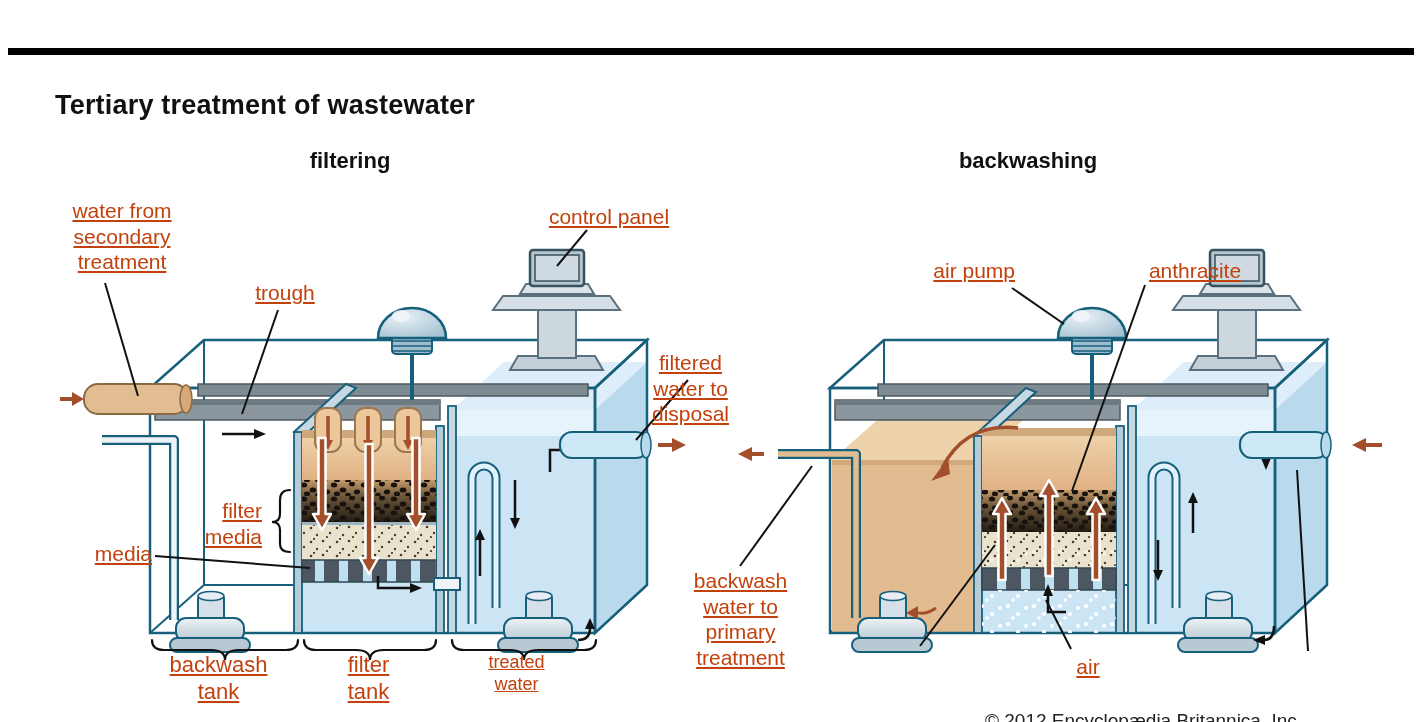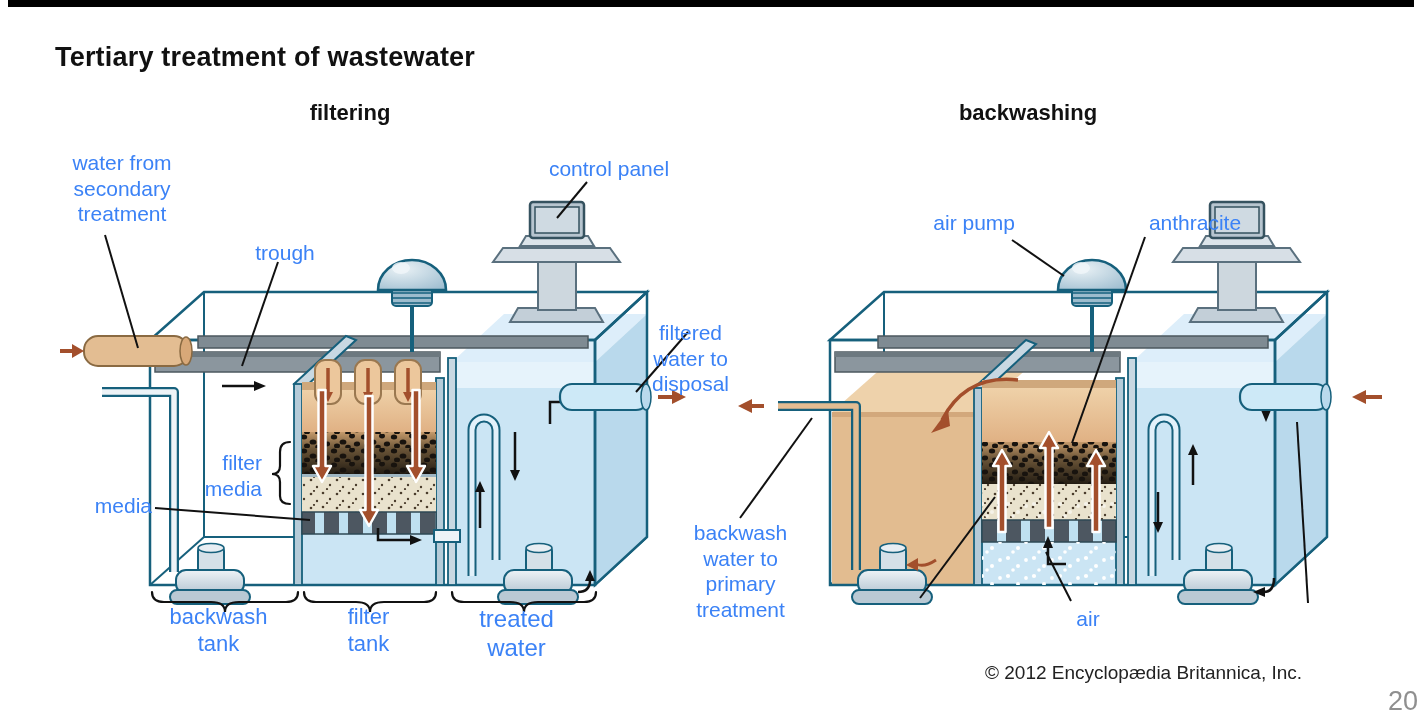--- a/index.html
+++ b/index.html
@@ -1,21 +1,21 @@
 <!DOCTYPE html>
 <html><head>
 <meta charset="utf-8">
 <style>
   html,body{margin:0;padding:0;background:#fff;width:1422px;height:722px;overflow:hidden;
     font-family:"Liberation Sans","DejaVu Sans",sans-serif;}
-  .stage{position:relative;width:1422px;height:578px;background:#ffffff;}
+  .stage{position:relative;width:1422px;height:578px;background:#ffffff;margin-top:48px;}
   .topbar{position:absolute;left:8px;top:0;width:1406px;height:7px;background:#000;}
   .title{position:absolute;left:55px;top:42px;font-size:27px;font-weight:bold;color:#111;letter-spacing:.2px;}
   .panel-h{position:absolute;font-size:22px;font-weight:bold;color:#111;text-align:center;}
-  .lbl{position:absolute;font-size:21px;line-height:1.22;color:#3b82f6;white-space:pre-line;text-align:center;}
+  .lbl{position:absolute;font-size:21px;line-height:1.22;color:#c2410c;white-space:pre-line;text-align:center;text-decoration:underline;}
   .lbl.right{text-align:right;}
   .credit{position:absolute;left:985px;top:662px;font-size:19px;color:#222;}
   .pagenum{position:absolute;left:1378px;top:686px;width:40px;font-size:27px;color:#8f8f8f;text-align:right;}
   svg{position:absolute;overflow:visible;}
   .outline{fill:none;stroke:#16607c;stroke-width:2.5;}
   .thin{fill:none;stroke:#16607c;stroke-width:2;}
   .leader{stroke:#111;stroke-width:2;fill:none;}
   .brace{stroke:#111;stroke-width:2.2;fill:none;stroke-linecap:round;}
   .blk{stroke:#111;stroke-width:2.5;fill:none;}
   .blkh{fill:#111;stroke:none;}
@@ -238,33 +238,33 @@
     <g>
       <path class="brace" d="M92,452 Q92,462 104,462 L151,462 Q165,462 165,472 Q165,462 179,462 L226,462 Q238,462 238,452"></path>
       <path class="brace" d="M244,452 Q244,462 256,462 L296,462 Q310,462 310,472 Q310,462 324,462 L364,462 Q376,462 376,452"></path>
       <path class="brace" d="M392,452 Q392,462 404,462 L450,462 Q464,462 464,472 Q464,462 478,462 L524,462 Q536,462 536,452"></path>
     </g>
   </svg>
 
   <div class="lbl" style="left:52px;top:150px;width:140px;">water from
 secondary
 treatment</div>
-  <div class="lbl" style="left:240px;top:240px;width:90px;">trough</div>
+  <div class="lbl" style="left:240px;top:232px;width:90px;">trough</div>
   <div class="lbl" style="left:524px;top:156px;width:170px;">control panel</div>
-  <div class="lbl" style="left:628px;top:320px;width:125px;">filtered
+  <div class="lbl" style="left:628px;top:302px;width:125px;">filtered
 water to
 disposal</div>
   <div class="lbl right" style="left:152px;top:450px;width:110px;">filter
 media</div>
   <div class="lbl right" style="left:82px;top:493px;width:70px;">media</div>
   <div class="lbl" style="left:146px;top:604px;width:145px;font-size:22px;">backwash
 tank</div>
   <div class="lbl" style="left:296px;top:604px;width:145px;font-size:22px;">filter
 tank</div>
-  <div class="lbl" style="left:444px;top:604px;width:145px;font-size:24px;">treated
+  <div class="lbl" style="left:444px;top:604px;width:145px;font-size:18px;">treated
 water</div>
 
   <svg style="left:718px;top:140px;" width="704" height="560" viewBox="0 0 704 560">
     <g>
       <path class="thin" d="M166,152 L166,397 L609,397"></path>
       <path class="thin" d="M112,445 L166,397"></path>
       <path class="thin" d="M557,445 L609,397"></path>
     </g>
 
     <g>

